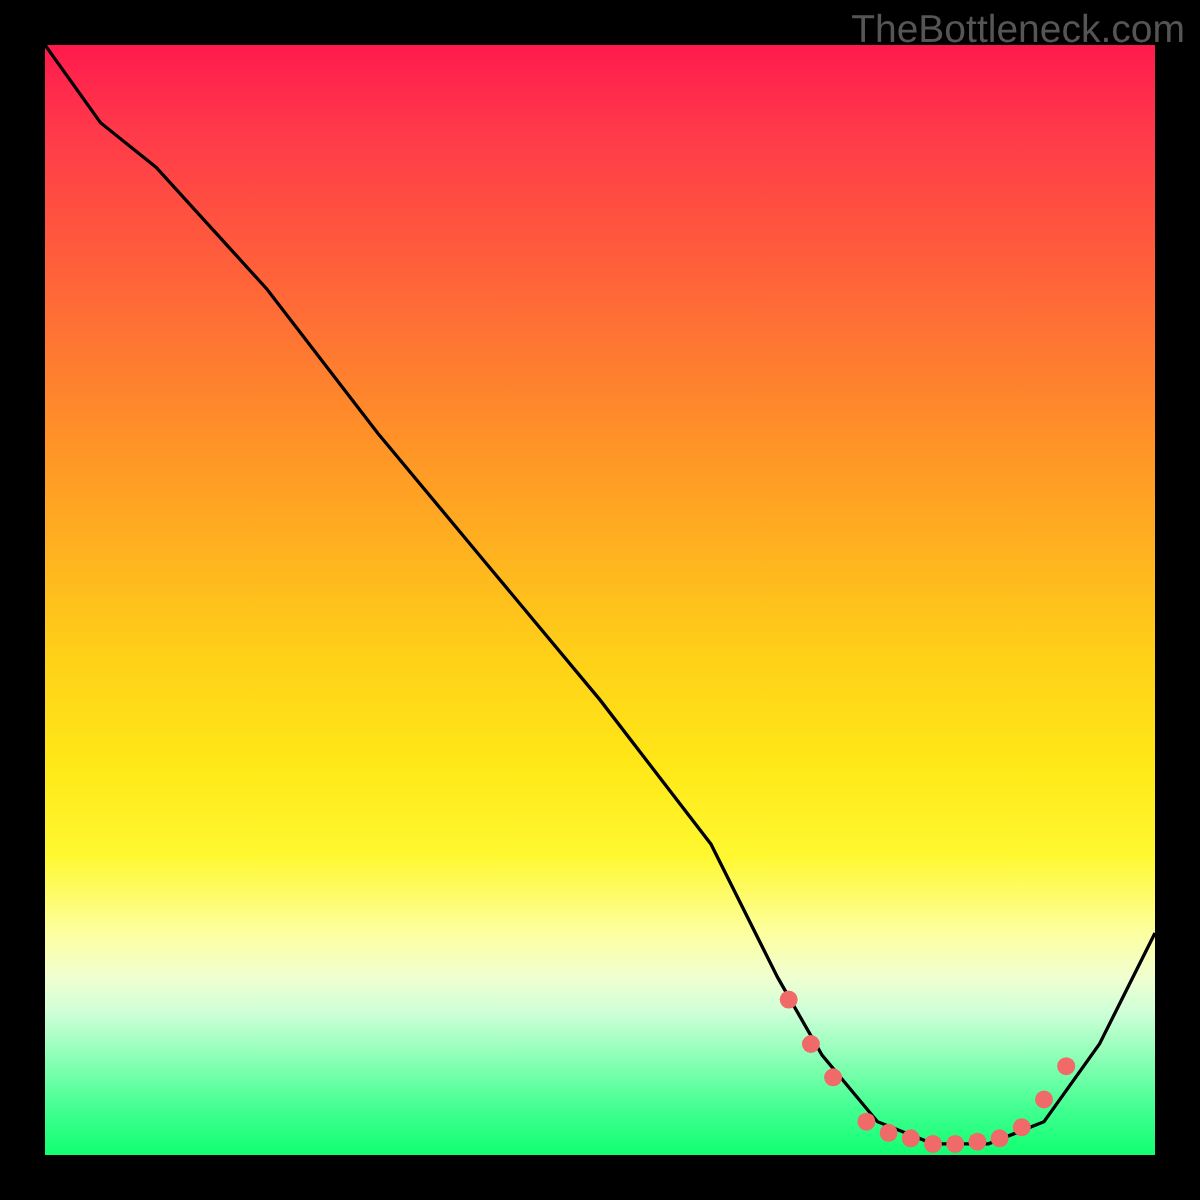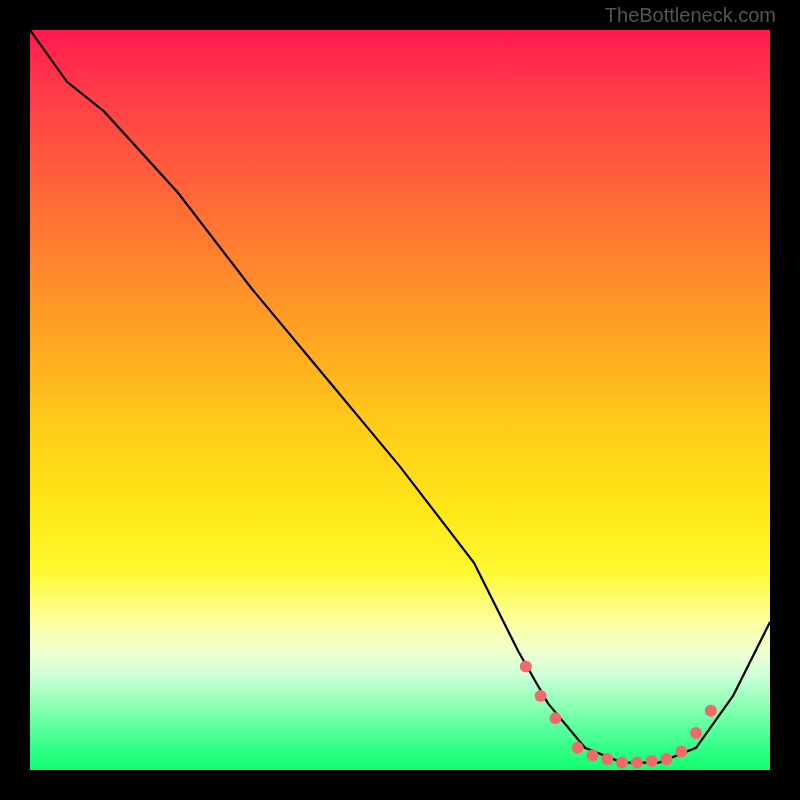--- a/index.html
+++ b/index.html
@@ -7,23 +7,23 @@
     width: 800px;
     height: 800px;
     background: #000;
     position: relative;
     font-family: Arial, sans-serif;
     overflow: hidden;
   }
   .watermark {
     position: absolute;
     top: 4px;
-    right: 24px;
+    right: 10px;
     color: #555;
-    font-size: 20px;
+    font-size: 26px;
     font-weight: 500;
     z-index: 10;
   }
   .plot-area {
     position: absolute;
     left: 30px;
     top: 30px;
     width: 740px;
     height: 740px;
   }

